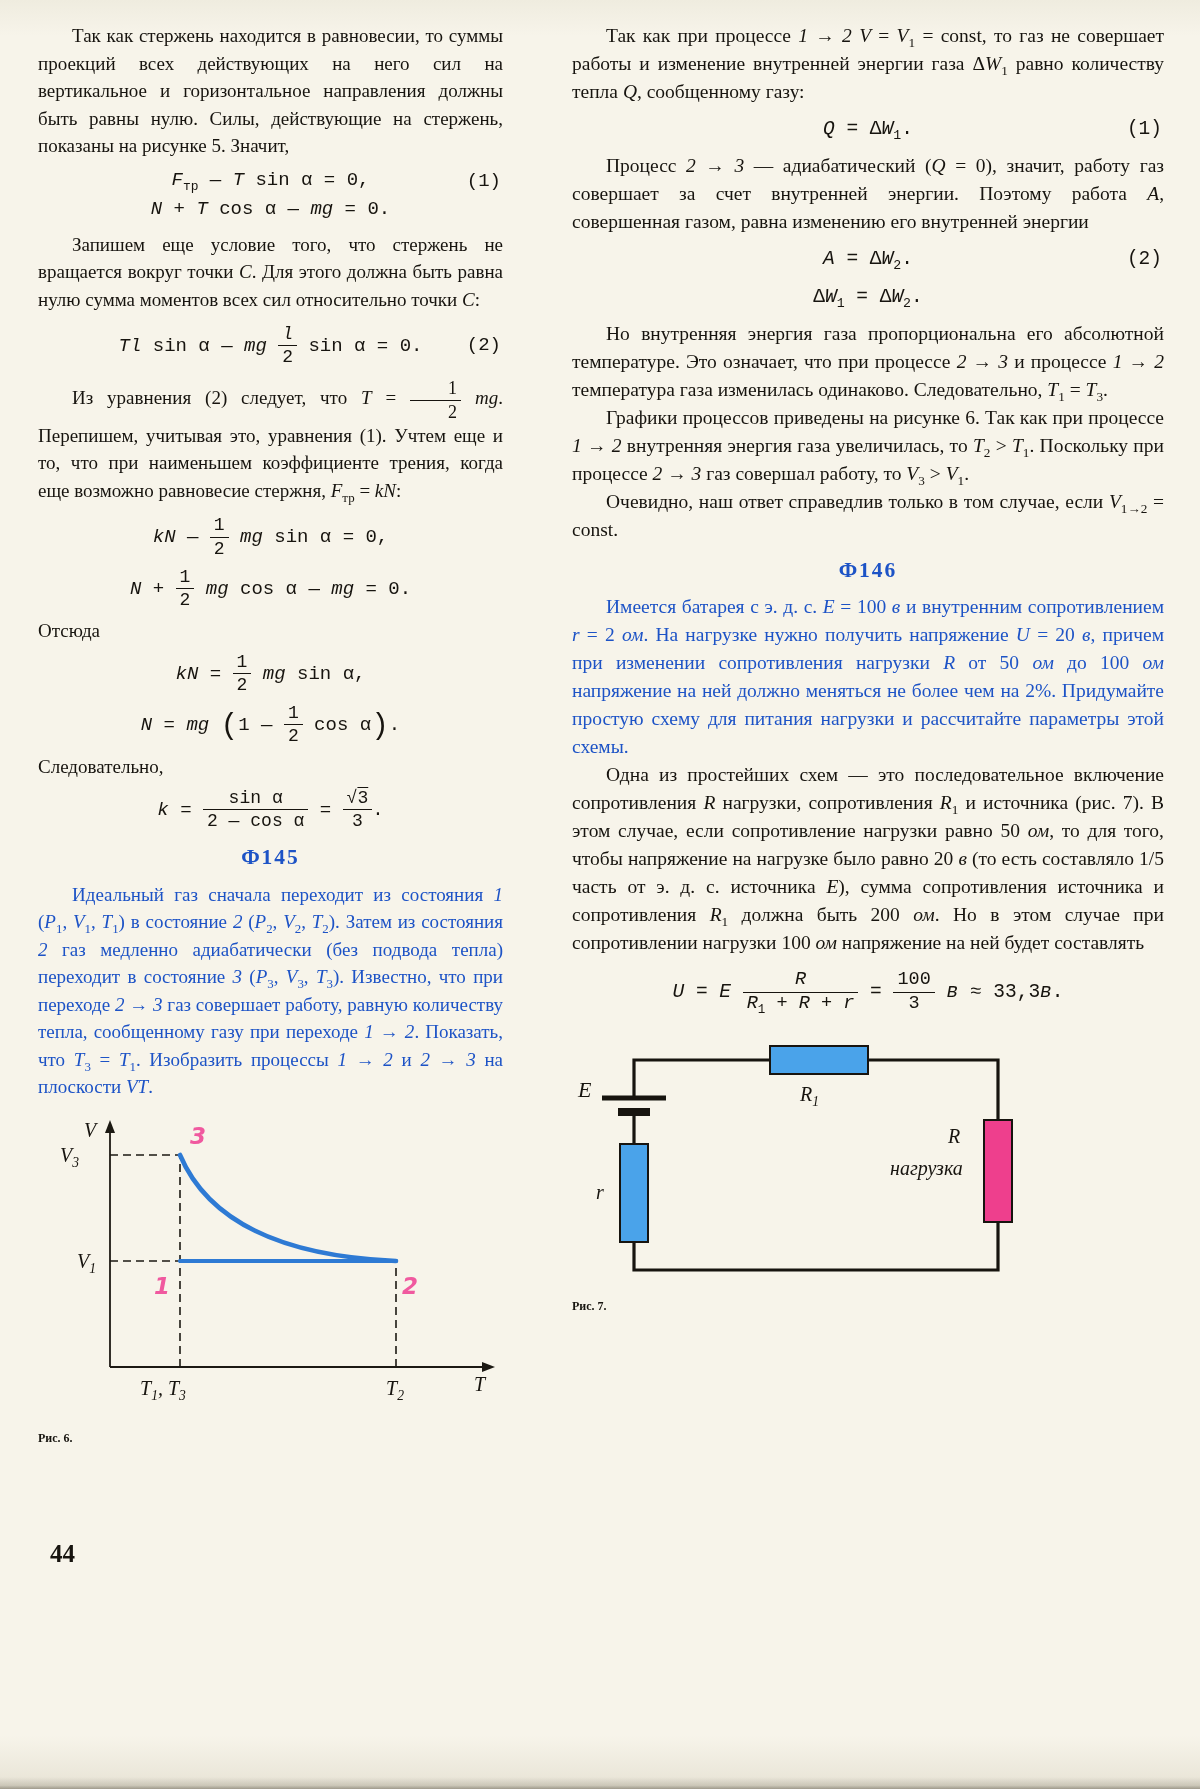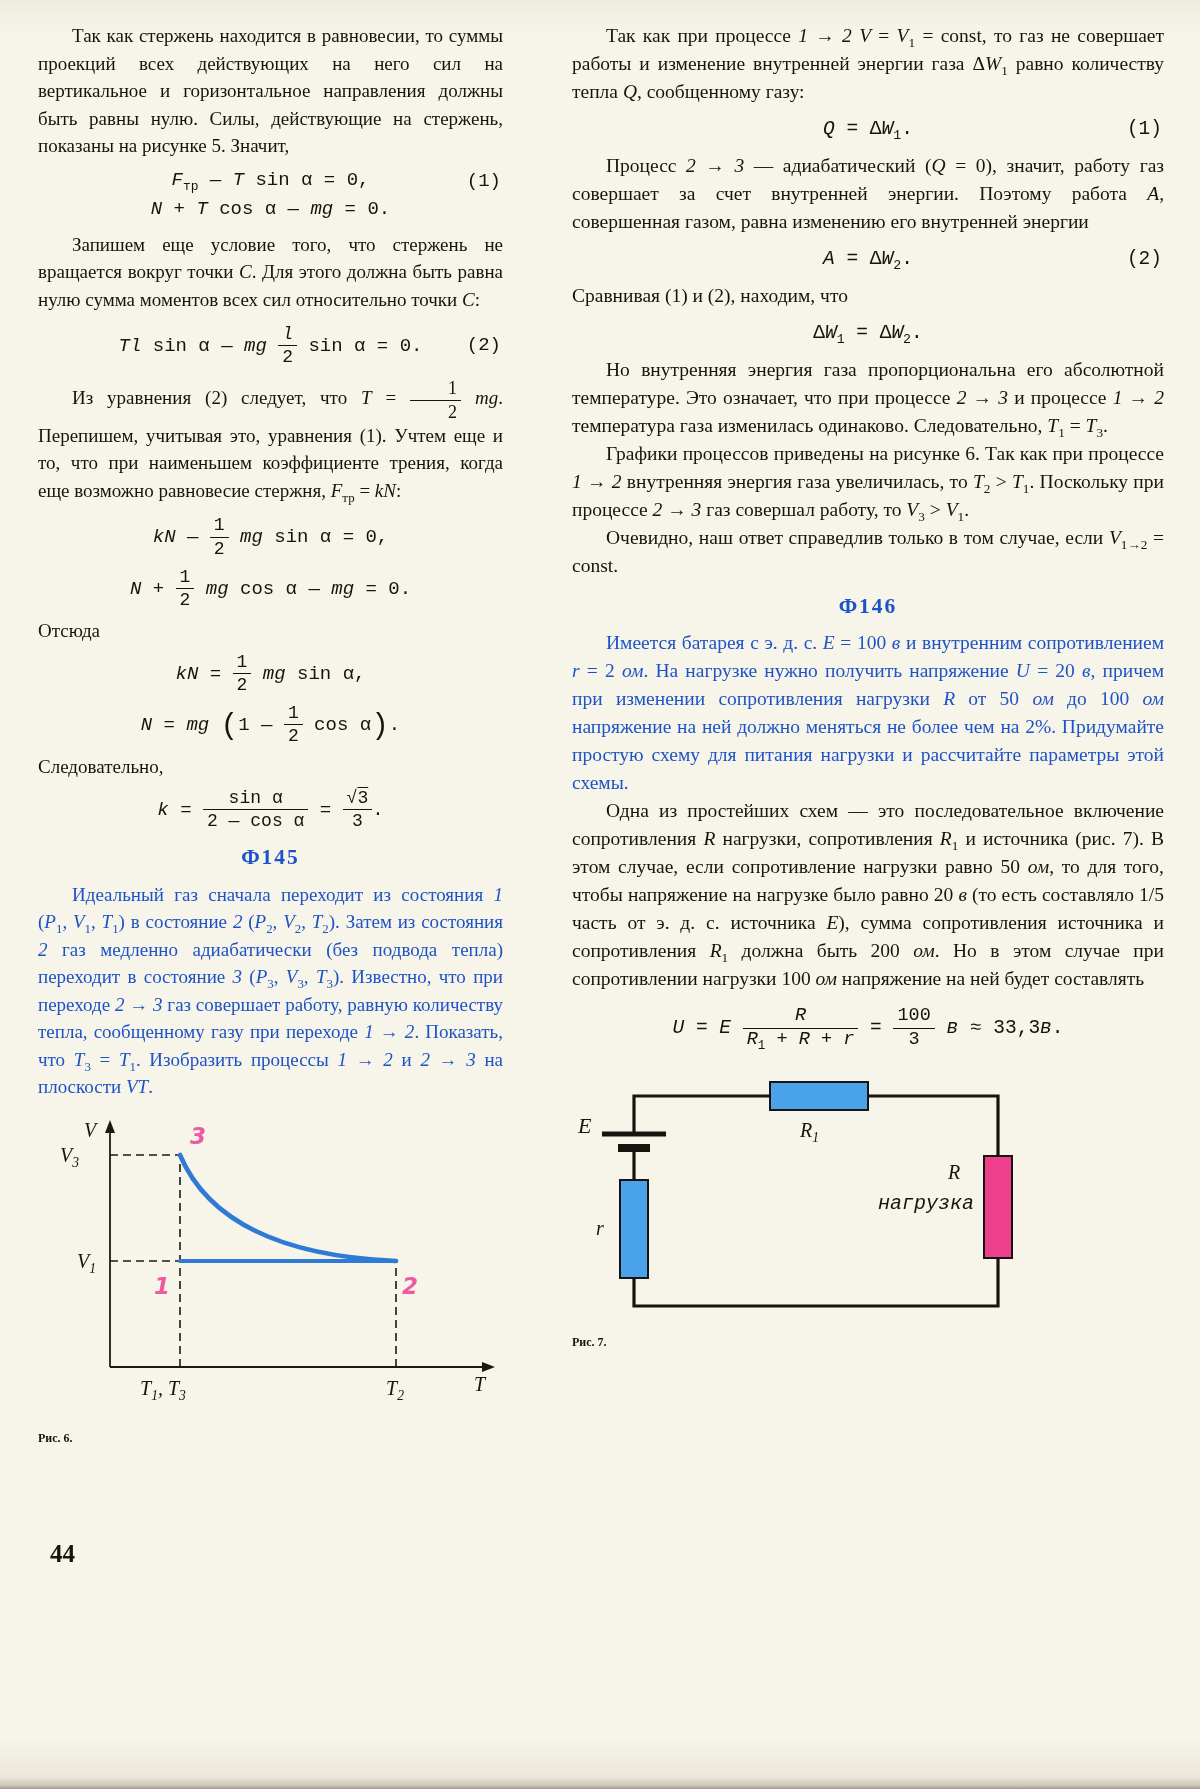--- a/index.html
+++ b/index.html
@@ -123,21 +123,20 @@
       <span class="lbl">(1)</span>
     </div>
 
     <p class="body">Процесс <i>2 → 3</i> — адиабатический (<i>Q</i> = 0), значит, работу газ совершает за счет внутренней энергии. Поэтому работа <i>A</i>, совершенная газом, равна изменению его внутренней энергии</p>
 
     <div class="eqwrap" style="margin:8px 0;">
       <div class="eq"><i>A</i> = Δ<i>W</i><sub>2</sub>.</div>
       <span class="lbl">(2)</span>
     </div>
 
-    <p class="body noind">Сравнивая (1) и (2), находим, что</p>
 
     <div class="eqwrap" style="margin:8px 0;">
       <div class="eq">Δ<i>W</i><sub>1</sub> = Δ<i>W</i><sub>2</sub>.</div>
     </div>
 
     <p class="body">Но внутренняя энергия газа пропорциональна его абсолютной температуре. Это означает, что при процессе <i>2 → 3</i> и процессе <i>1 → 2</i> температура газа изменилась одинаково. Следовательно, <i>T</i><sub>1</sub> = <i>T</i><sub>3</sub>.</p>
     <p class="body">Графики процессов приведены на рисунке 6. Так как при процессе <i>1 → 2</i> внутренняя энергия газа увеличилась, то <i>T</i><sub>2</sub> &gt; <i>T</i><sub>1</sub>. Поскольку при процессе <i>2 → 3</i> газ совершал работу, то <i>V</i><sub>3</sub> &gt; <i>V</i><sub>1</sub>.</p>
     <p class="body">Очевидно, наш ответ справедлив только в том случае, если <i>V</i><sub>1→2</sub> = const.</p>
 
     <h3 class="head">Ф146</h3>
@@ -155,20 +154,20 @@
         <path d="M30,68 H94" style="stroke:#17140f;stroke-width:5;"></path>
         <path d="M46,82 H78" style="stroke:#17140f;stroke-width:8;"></path>
         <rect x="48" y="114" width="28" height="98" style="fill:var(--c-res);stroke:#17140f;stroke-width:2;"></rect>
         <rect x="198" y="16" width="98" height="28" style="fill:var(--c-res);stroke:#17140f;stroke-width:2;"></rect>
         <rect x="412" y="90" width="28" height="102" style="fill:var(--c-load);stroke:#17140f;stroke-width:2;"></rect>
       </svg>
       <div class="glbl" style="left:6px;top:46px;font-size:22px;"><i>E</i></div>
       <div class="glbl" style="left:24px;top:148px;"><i>r</i></div>
       <div class="glbl" style="left:228px;top:50px;"><i>R</i><sub>1</sub></div>
       <div class="glbl" style="left:376px;top:92px;"><i>R</i></div>
-      <div class="glbl" style="left:306px;top:124px;font-family:Liberation Mono, monospace;"><i>нагрузка</i></div>
+      <div class="glbl" style="left:318px;top:124px;"><i>нагрузка</i></div>
     </div>
     <p class="caption">Рис. 7.</p>
   </div>
 
   <div class="pagenum">44</div>
   <div class="bottom-edge"></div>
 </div>
 
 </body></html>

